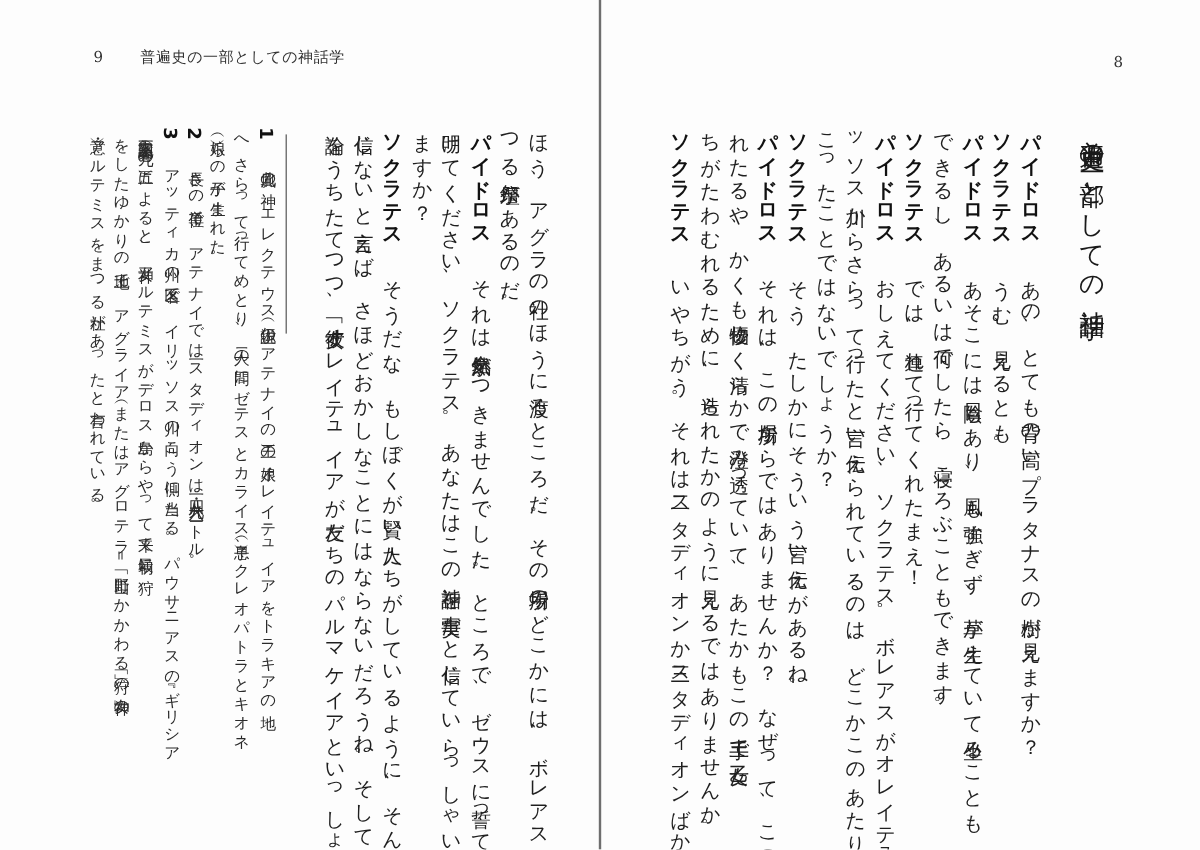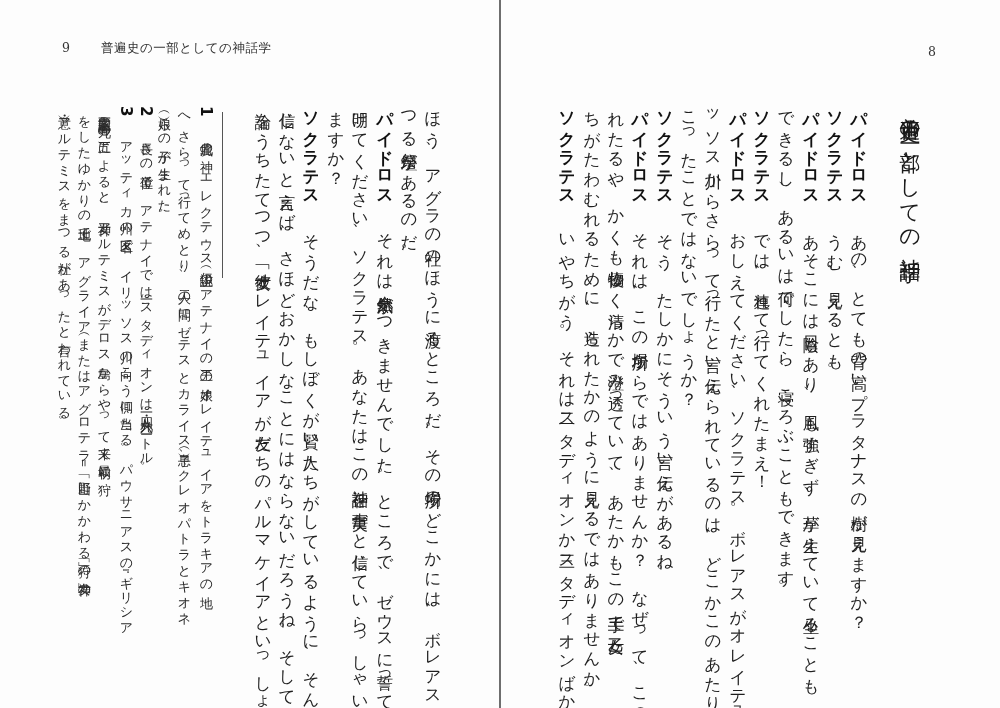--- a/index.html
+++ b/index.html
@@ -3,21 +3,21 @@
 <meta charset="utf-8">
 <style>
   html, body { margin: 0; padding: 0; }
   body {
     width: 1000px; height: 708px; overflow: hidden;
     background: #fdfdfd; position: relative;
     font-family: "DejaVu Serif", "Liberation Serif", serif;
     color: #222;
   }
   .page { position: absolute; top: 0; height: 708px; }
-  .page-left { left: 0; width: 564px; }
+  .page-left { left: 16px; width: 564px; }
   .page-right { left: 501px; width: 499px; }
   .gutter {
     position: absolute; left: 499px; top: 0; width: 2px; height: 708px;
     background: #6e6e6e;
   }
   .running-head {
     position: absolute; top: 40px; left: 62px;
     font-size: 12.5px; letter-spacing: 0.5px; color: #333;
     white-space: nowrap;
   }

